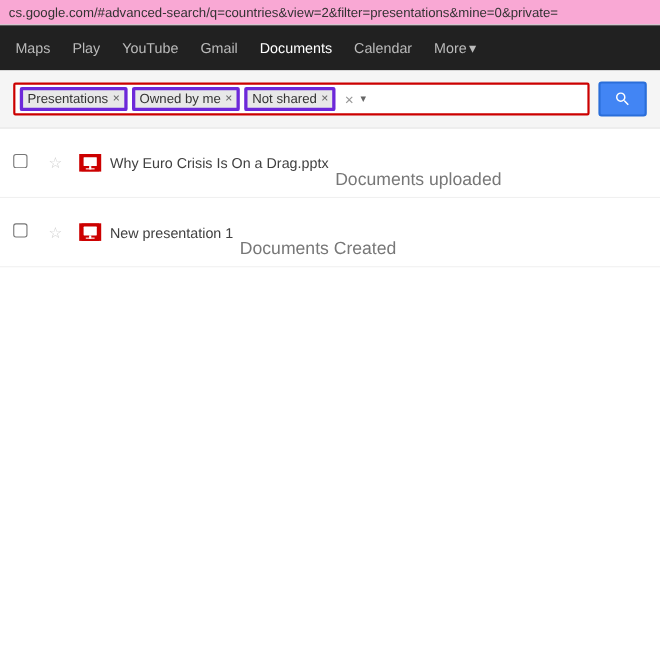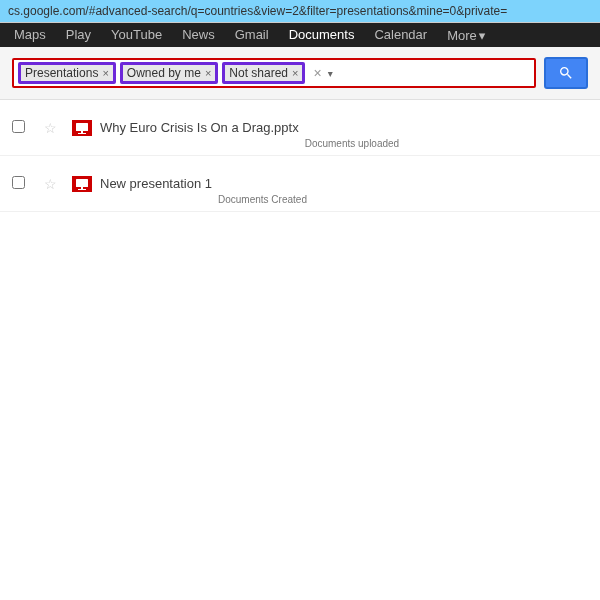--- a/index.html
+++ b/index.html
@@ -1,36 +1,36 @@
 <!DOCTYPE html>
 <html><head>
   <meta charset="utf-8">
   <style>
     * { margin: 0; padding: 0; box-sizing: border-box; }
     body { font-family: Arial, sans-serif; font-size: 13px; background: #fff; width: 600px; height: 600px; overflow: hidden; }
 
     
     .address-bar {
-      background: #7dd3fc;
+      background: #f9a8d4;
       border-bottom: 1px solid #ccc;
       padding: 4px 8px;
       font-size: 12px;
       color: #333;
       white-space: nowrap;
       overflow: hidden;
       text-overflow: ellipsis;
     }
 
     
     .nav-bar {
       background: #212121;
       display: flex;
       align-items: center;
       padding: 0 4px;
-      height: 24px;
+      height: 41px;
     }
     .nav-item {
       color: #bbb;
       font-size: 13px;
       padding: 0 10px;
       cursor: pointer;
       line-height: 40px;
       text-decoration: none;
     }
     .nav-item.active {
@@ -177,41 +177,40 @@
       height: 16px;
     }
     .row-title {
       color: #404040;
       text-decoration: none;
       cursor: pointer;
       font-size: 13px;
     }
     .row-subtitle {
       color: #777;
-      font-size: 10px;
+      font-size: 16px;
       margin-left: 6px;
       margin-top: 32px;
     }
 
     input[type="checkbox"] {
       cursor: pointer;
     }
   </style>
 </head>
 <body>
 
 <div class="address-bar">
   <span>cs.google.com/#advanced-search/q=countries&amp;view=2&amp;filter=presentations&amp;mine=0&amp;private=</span>
 </div>
 
 <nav class="nav-bar">
   <span class="nav-item">Maps</span>
   <span class="nav-item">Play</span>
   <span class="nav-item">YouTube</span>
-  <span class="nav-item">News</span>
   <span class="nav-item">Gmail</span>
   <span class="nav-item active">Documents</span>
   <span class="nav-item">Calendar</span>
   <span class="nav-more">
     <span>More</span>
     <span>▾</span>
   </span>
 </nav>
 
 <div class="search-area">

